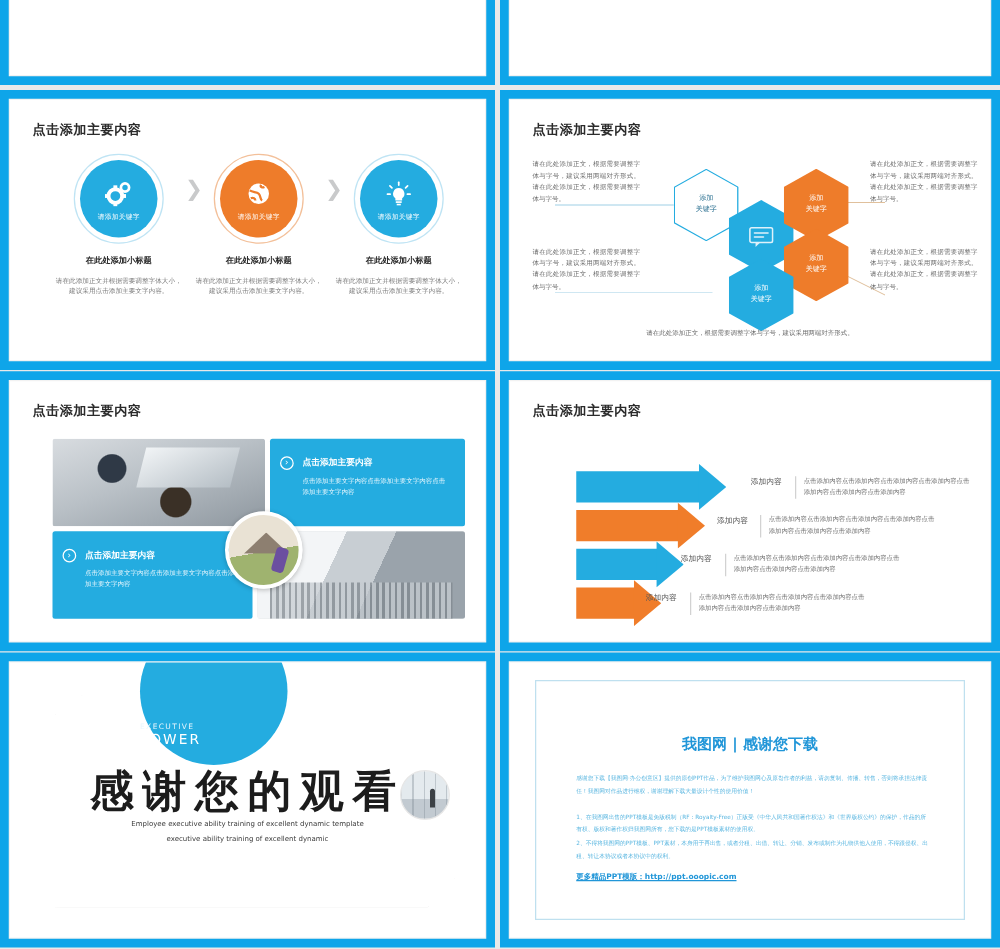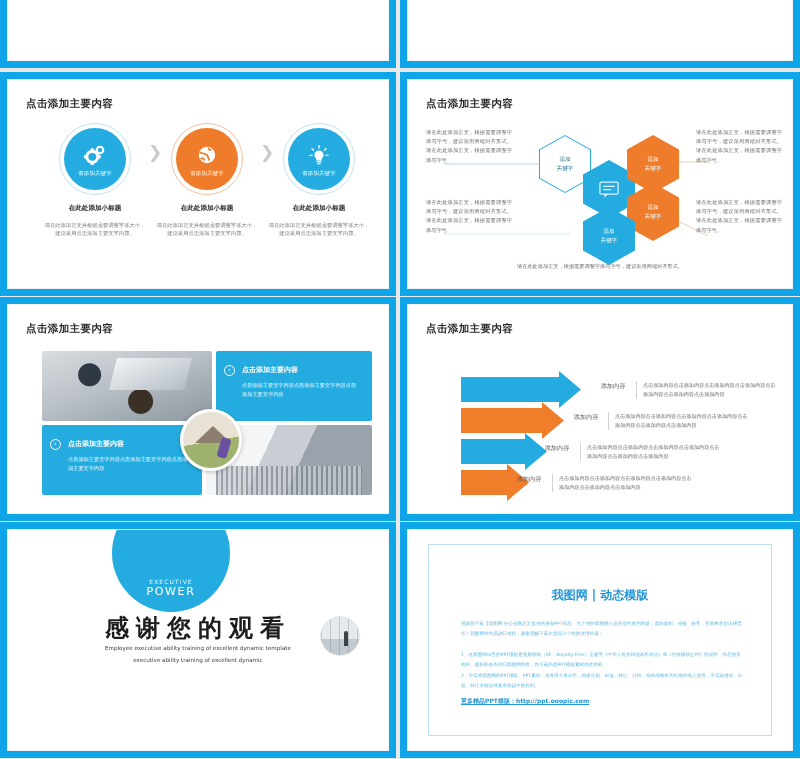--- a/index.html
+++ b/index.html
@@ -152,36 +152,36 @@
   }
   .arw-tx{
     position:absolute; width:140px; font-size:5.1px; color:#6d6d6d; line-height:9px;
     border-left:1px solid #d2d2d2; padding-left:6px;
   }
 
   
   .ty-circle{
     position:absolute; left:104px; top:-36px; width:118px; height:118px;
     border-radius:50%; background:#24ace0;
-    display:flex; flex-direction:column; align-items:center; justify-content:flex-end;
+    display:flex; flex-direction:column; align-items:flex-start; justify-content:flex-end;
     padding-bottom:14px;
   }
   .ty-exec{ font-size:6px; color:#e8f6fd; letter-spacing:1.1px; }
   .ty-pow{ font-size:11px; color:#fff; letter-spacing:1.6px; }
   .ty-sheet{
     position:absolute; left:36px; top:26px; width:320px; height:170px;
     background:#fff; box-shadow:0 3px 10px rgba(0,0,0,.17);
     clip-path:polygon(22px 0, 100% 0, 100% 86%, 298px 100%, 0 100%, 0 16px);
   }
   .ty-main{
     position:absolute; left:0; right:0; top:86px; text-align:center;
   }
   .ty-big{
-    font-size:24px; font-weight:bold; color:#1c1c1c; letter-spacing:7px;
-    line-height:1.05; font-family:Liberation Serif, serif;
+    font-size:35px; font-weight:bold; color:#1c1c1c; letter-spacing:7px;
+    line-height:1.05; font-family:Liberation Sans, sans-serif;
   }
   .ty-sub{ font-size:7.6px; color:#3a3a3a; letter-spacing:1px; margin-top:2px;}
   .ty-en{ font-size:5.6px; color:#3a3a3a; line-height:9px; margin-top:3px;}
   .ty-photo{
     position:absolute; right:28px; top:86px; width:40px; height:40px;
     border-radius:50%; overflow:hidden; border:1px solid #e6e6e6;
     background:linear-gradient(180deg,#e4eaee 0 58%,#c2cad1 58% 100%);
   }
   .ty-photo::before{
     content:""; position:absolute; left:23px; top:14px; width:4px; height:15px;
@@ -442,21 +442,21 @@
         <div class="ty-en">executive ability training of excellent dynamic</div>
       </div>
 
       <div class="ty-photo"></div>
     </div>
   </div>
 
   <div class="slide r3 cR">
     <div class="slide-inner">
       <div class="cp-box">
-        <div class="cp-title">我图网 | 动态模版</div>
+        <div class="cp-title">我图网 | 感谢您下载</div>
         <div class="cp-body">
           <p>感谢您下载【我图网·办公创意区】提供的原创PPT作品，为了维护我图网心及原창作者的利益，请勿复制、传播、转售，否则将承担法律责任！我图网对作品进行维权，谢谢理解下载大量设计个性的使用价值！</p>
           <div class="cp-gap"></div>
           <p>1、在我图网出售的PPT模板是免版税制（RF：Royalty-Free）正版受《中华人民共和国著作权法》和《世界版权公约》的保护，作品的所有权、版权和著作权归我图网所有，您下载的是PPT模板素材的使用权。</p>
           <p>2、不得将我图网的PPT模板、PPT素材，本身用于再出售，或者分租、出借、转让、分销、发布或制作为礼物供他人使用，不得跟侵权、出租、转让本协议或者本协议中的权利。</p>
         </div>
         <a class="cp-link" href="#">更多精品PPT模版：http://ppt.ooopic.com</a>
       </div>
     </div>
   </div>

